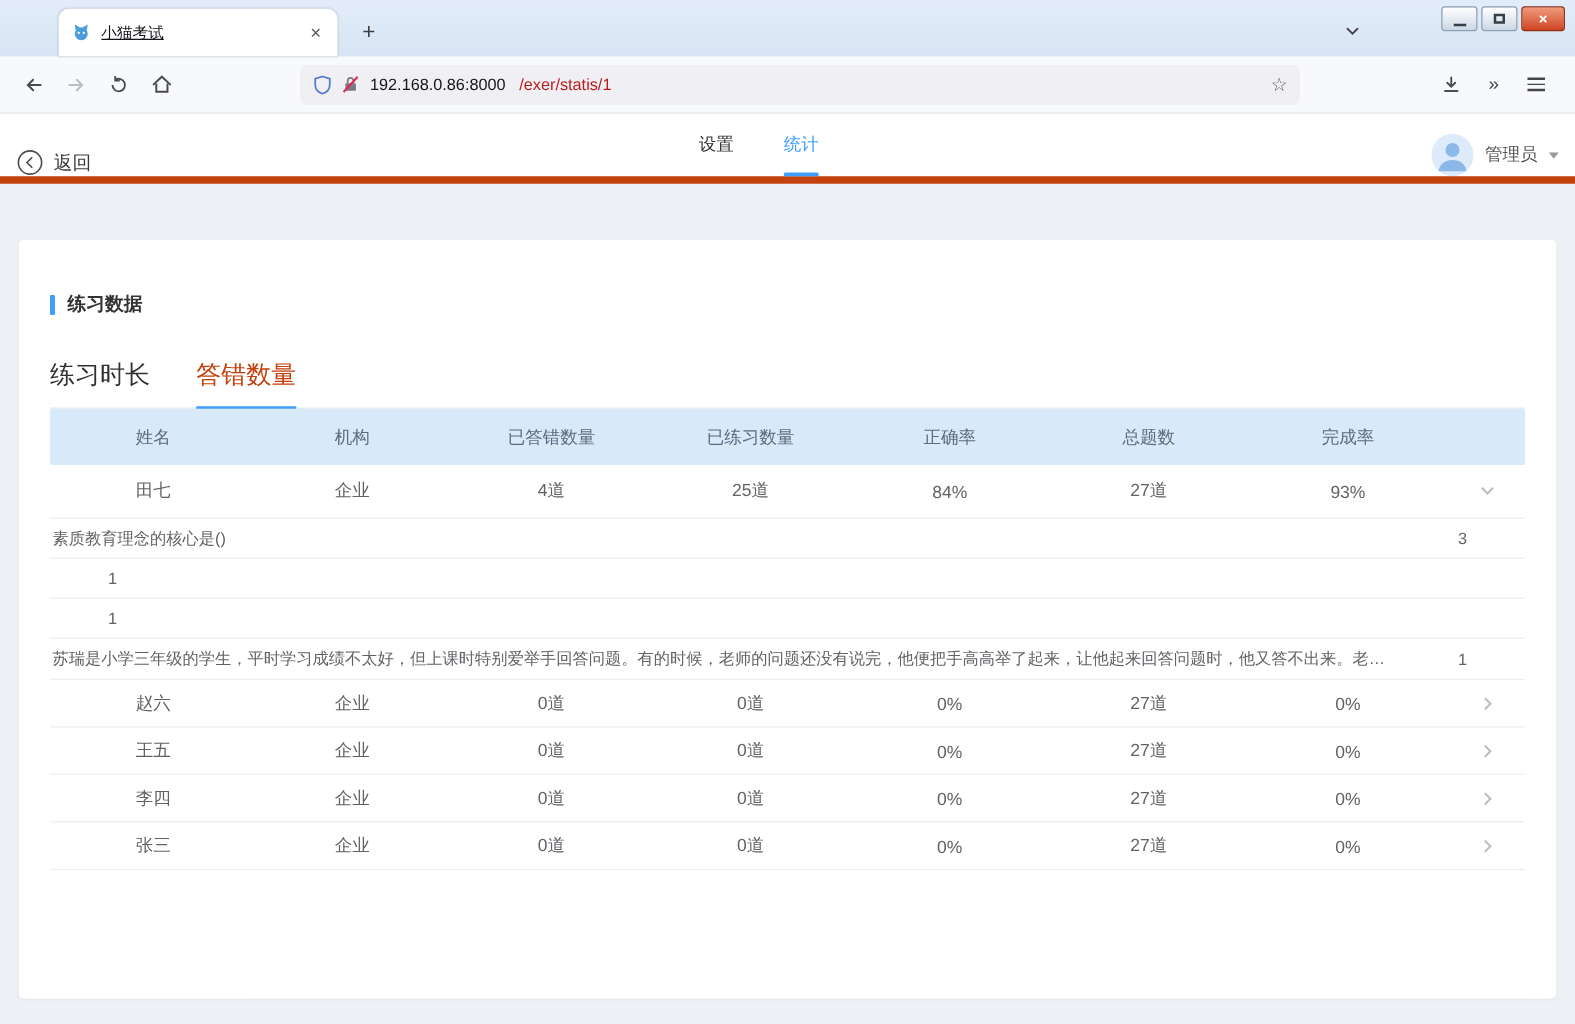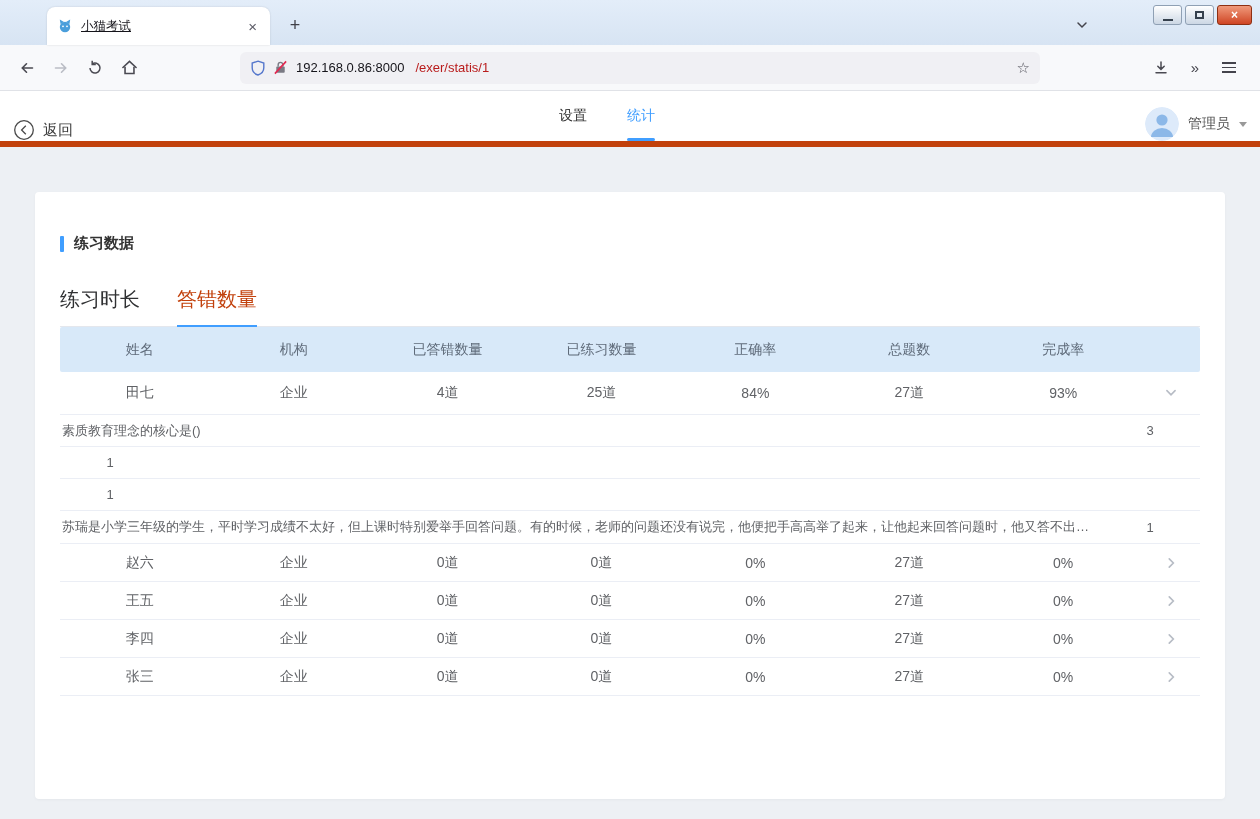--- a/index.html
+++ b/index.html
@@ -48,21 +48,21 @@
   .ptab.active { color:#409eff; }
   .ptab.active::after { content:""; position:absolute; bottom:0; left:50%; transform:translateX(-50%);
                         width:28px; height:3px; background:#409eff; border-radius:2px; }
   .user-menu { margin-left:auto; display:flex; align-items:center; gap:9px; }
   .avatar { width:34px; height:34px; border-radius:50%; overflow:hidden; }
   .user-name { font-size:14px; color:#555; }
   .caret-down { width:0; height:0; border-left:4px solid transparent; border-right:4px solid transparent;
                 border-top:5px solid #999; }
 
   
-  .content { height:672px; background:#edf0f4; padding:45px 35px 0; }
+  .content { height:672px; background:#edf0f4; padding:45px 15px 0; }
   .card { background:#fff; border-radius:4px; height:607px; padding:42px 25px 0;
           box-shadow:0 1px 3px rgba(0,0,0,.04); }
   .card-title { display:flex; align-items:center; gap:10px; font-size:15px; font-weight:bold; color:#333; }
   .accent-bar { width:4px; height:16px; background:#409eff; border-radius:1px; }
   .card-tabs { margin-top:24px; border-bottom:1px solid #e4e7ed; display:flex; gap:37px; }
   .ctab { font-size:20px; color:#303133; padding:9px 0 13px; position:relative; cursor:default; }
   .ctab.active { color:#c2410c; }
   .ctab.active::after { content:""; position:absolute; left:0; right:0; bottom:-1px; height:2px; background:#409eff; }
 
   .table { }

